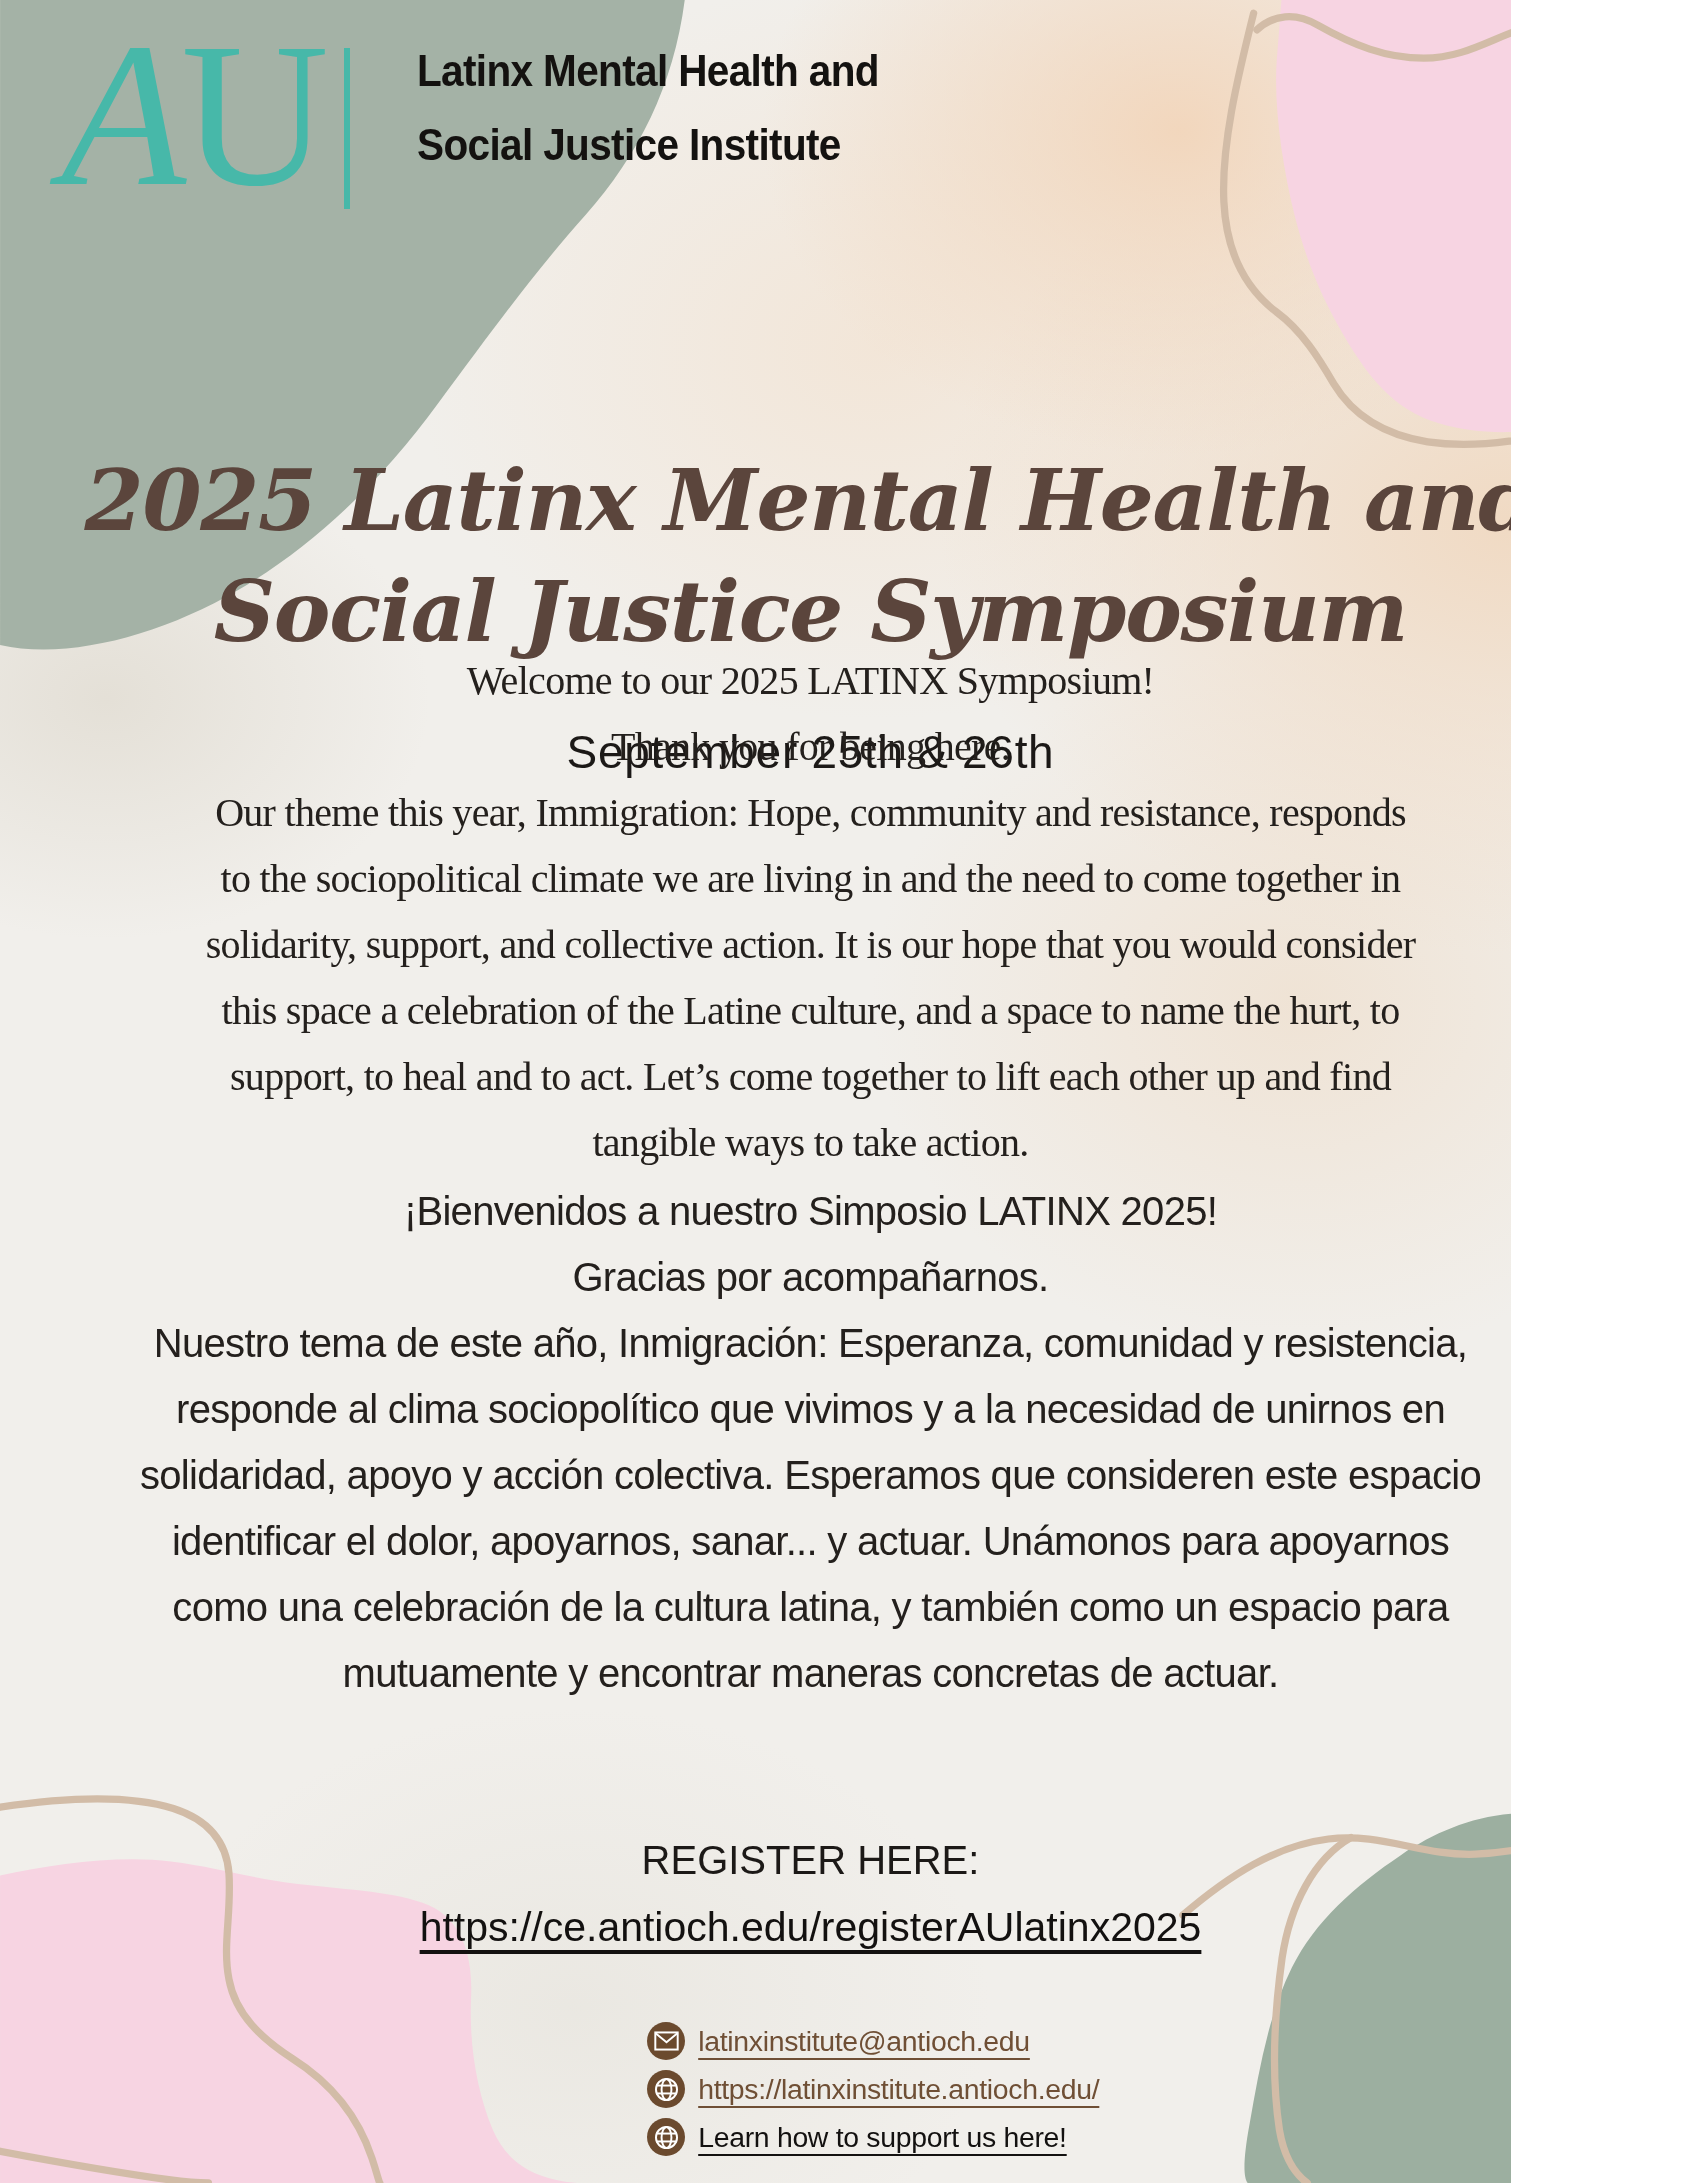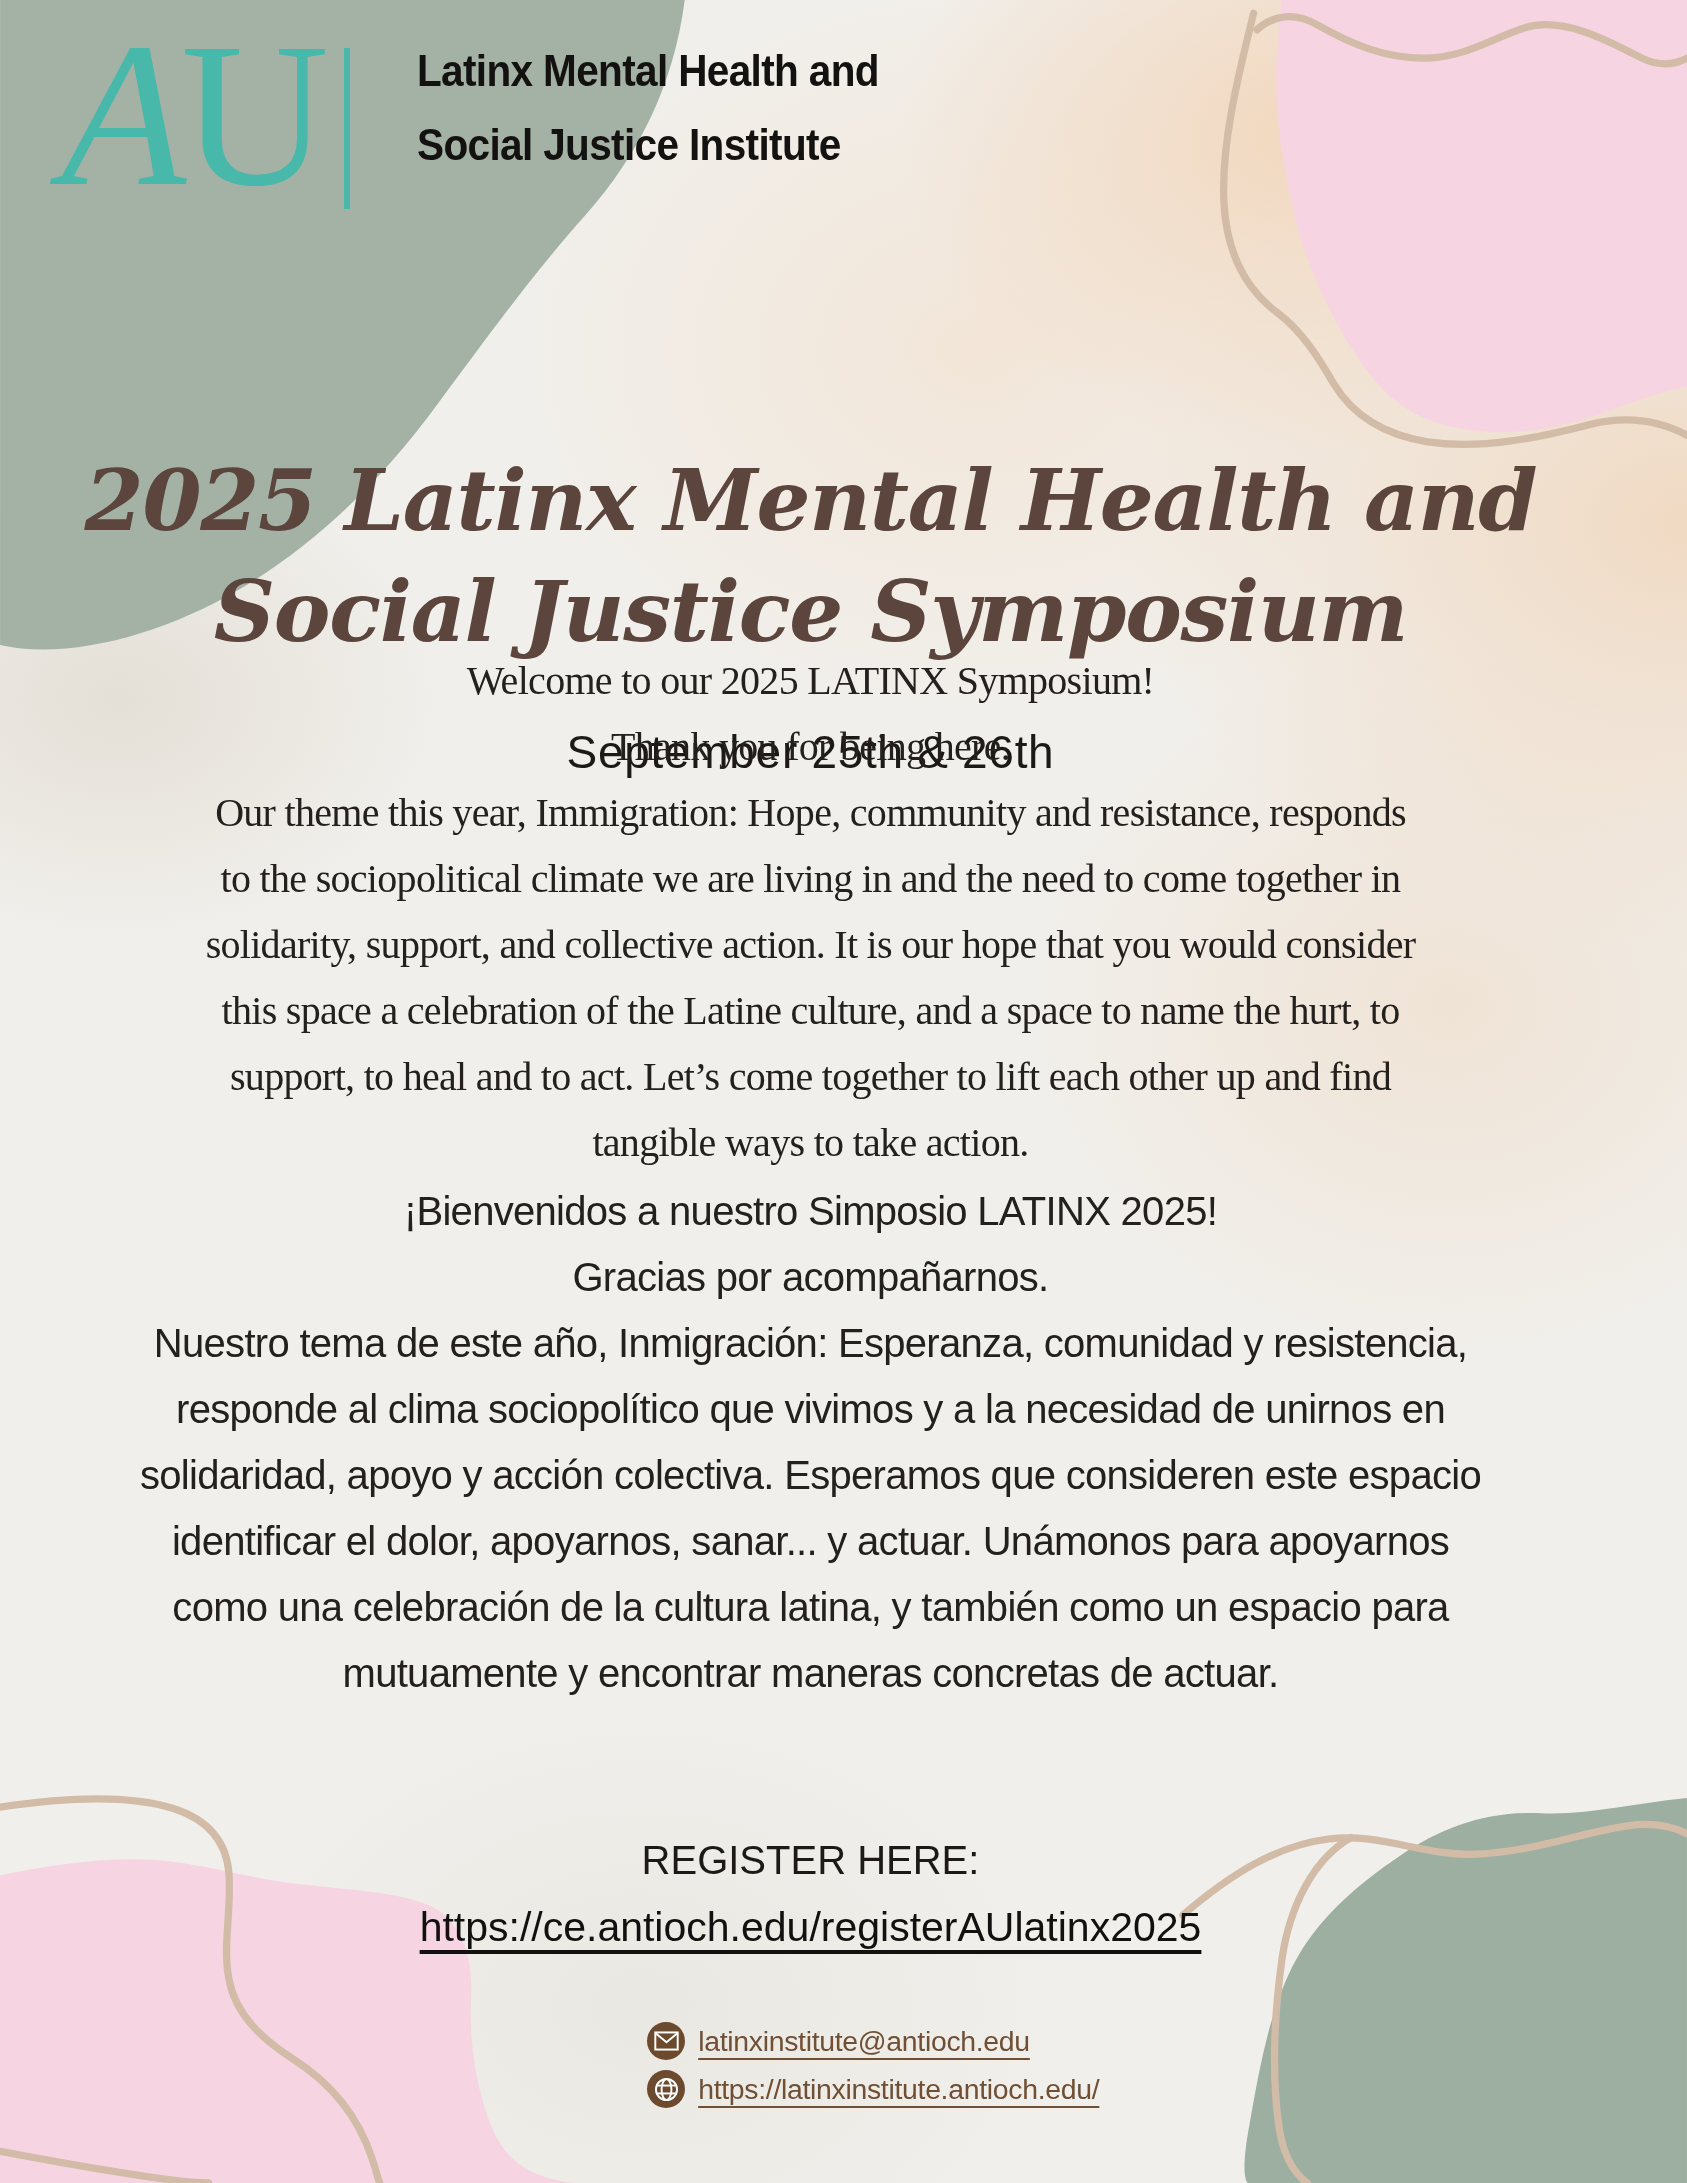--- a/index.html
+++ b/index.html
@@ -1,17 +1,17 @@
 <!DOCTYPE html>
 <html style="font-size:10.6px"><head>
 <meta charset="utf-8">
 <style>
   html,body { margin:0; padding:0; }
   .page {
-    position:relative; width:1687px; height:2183px; overflow:hidden;
+    position:relative; width:1511px; height:2183px; overflow:hidden;
     font-family:"Liberation Sans", sans-serif;
     background:
       radial-gradient(595px 463px at 78% 6%, rgba(242,212,184,0.9), rgba(242,212,184,0) 70%),
       radial-gradient(794px 595px at 100% 24%, rgba(240,214,188,0.85), rgba(240,214,188,0) 72%),
       radial-gradient(662px 529px at 58% 16%, rgba(243,226,208,0.7), rgba(243,226,208,0) 70%),
       radial-gradient(595px 496px at 86% 46%, rgba(238,219,198,0.6), rgba(238,219,198,0) 72%),
       radial-gradient(463px 344px at 7% 32%, rgba(212,205,190,0.45), rgba(212,205,190,0) 70%),
       radial-gradient(595px 430px at 38% 92%, rgba(224,221,212,0.4), rgba(224,221,212,0) 70%),
       #f1efeb;
   }
@@ -152,17 +152,28 @@
         <svg width="25" height="25" viewBox="0 0 38 38">
           <circle cx="19" cy="19" r="16" fill="none" stroke="#ffffff" stroke-width="3"></circle>
           <ellipse cx="19" cy="19" rx="7.5" ry="16" fill="none" stroke="#ffffff" stroke-width="3"></ellipse>
           <line x1="3" y1="13" x2="35" y2="13" stroke="#ffffff" stroke-width="3"></line>
           <line x1="3" y1="25" x2="35" y2="25" stroke="#ffffff" stroke-width="3"></line>
         </svg>
       </div>
       <span class="footer-text" style="color:#6f4f35;">https://latinxinstitute.antioch.edu/</span>
     </div>
 
+    <div class="footer-row">
+      <div class="footer-icon" style="background:#6b4a2e;">
+        <svg width="25" height="25" viewBox="0 0 38 38">
+          <circle cx="19" cy="19" r="16" fill="none" stroke="#ffffff" stroke-width="3"></circle>
+          <ellipse cx="19" cy="19" rx="7.5" ry="16" fill="none" stroke="#ffffff" stroke-width="3"></ellipse>
+          <line x1="3" y1="13" x2="35" y2="13" stroke="#ffffff" stroke-width="3"></line>
+          <line x1="3" y1="25" x2="35" y2="25" stroke="#ffffff" stroke-width="3"></line>
+        </svg>
+      </div>
+      <span class="footer-text" style="color:#131110;">Learn how to support us here!</span>
+    </div>
 
   </div>
 
 </div>
 
 
 </body></html>

